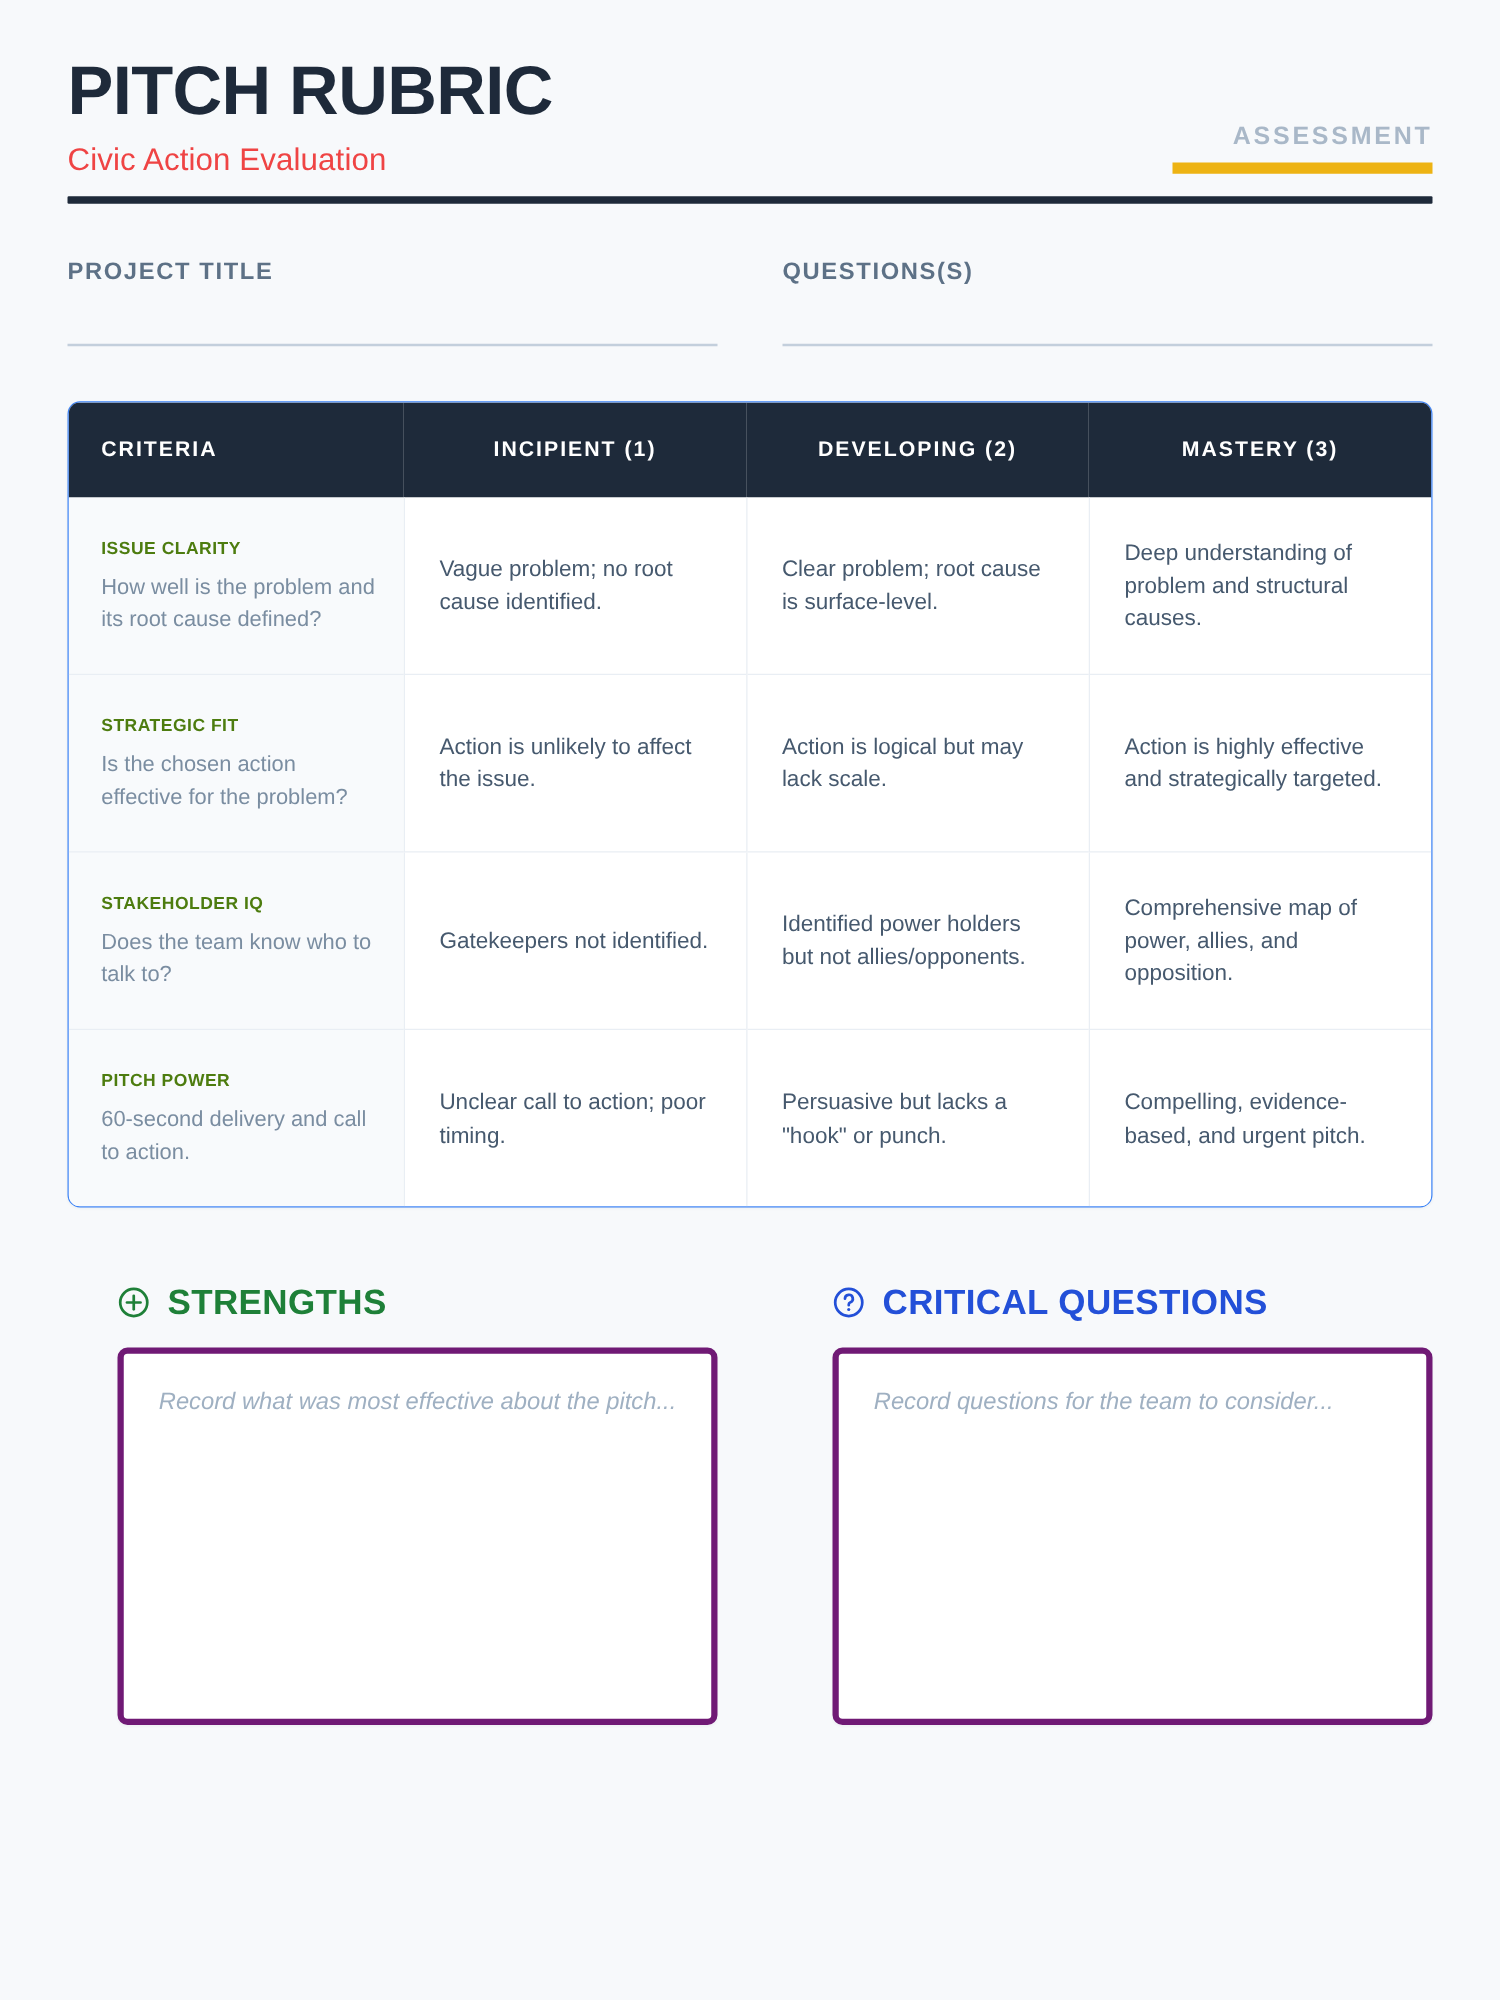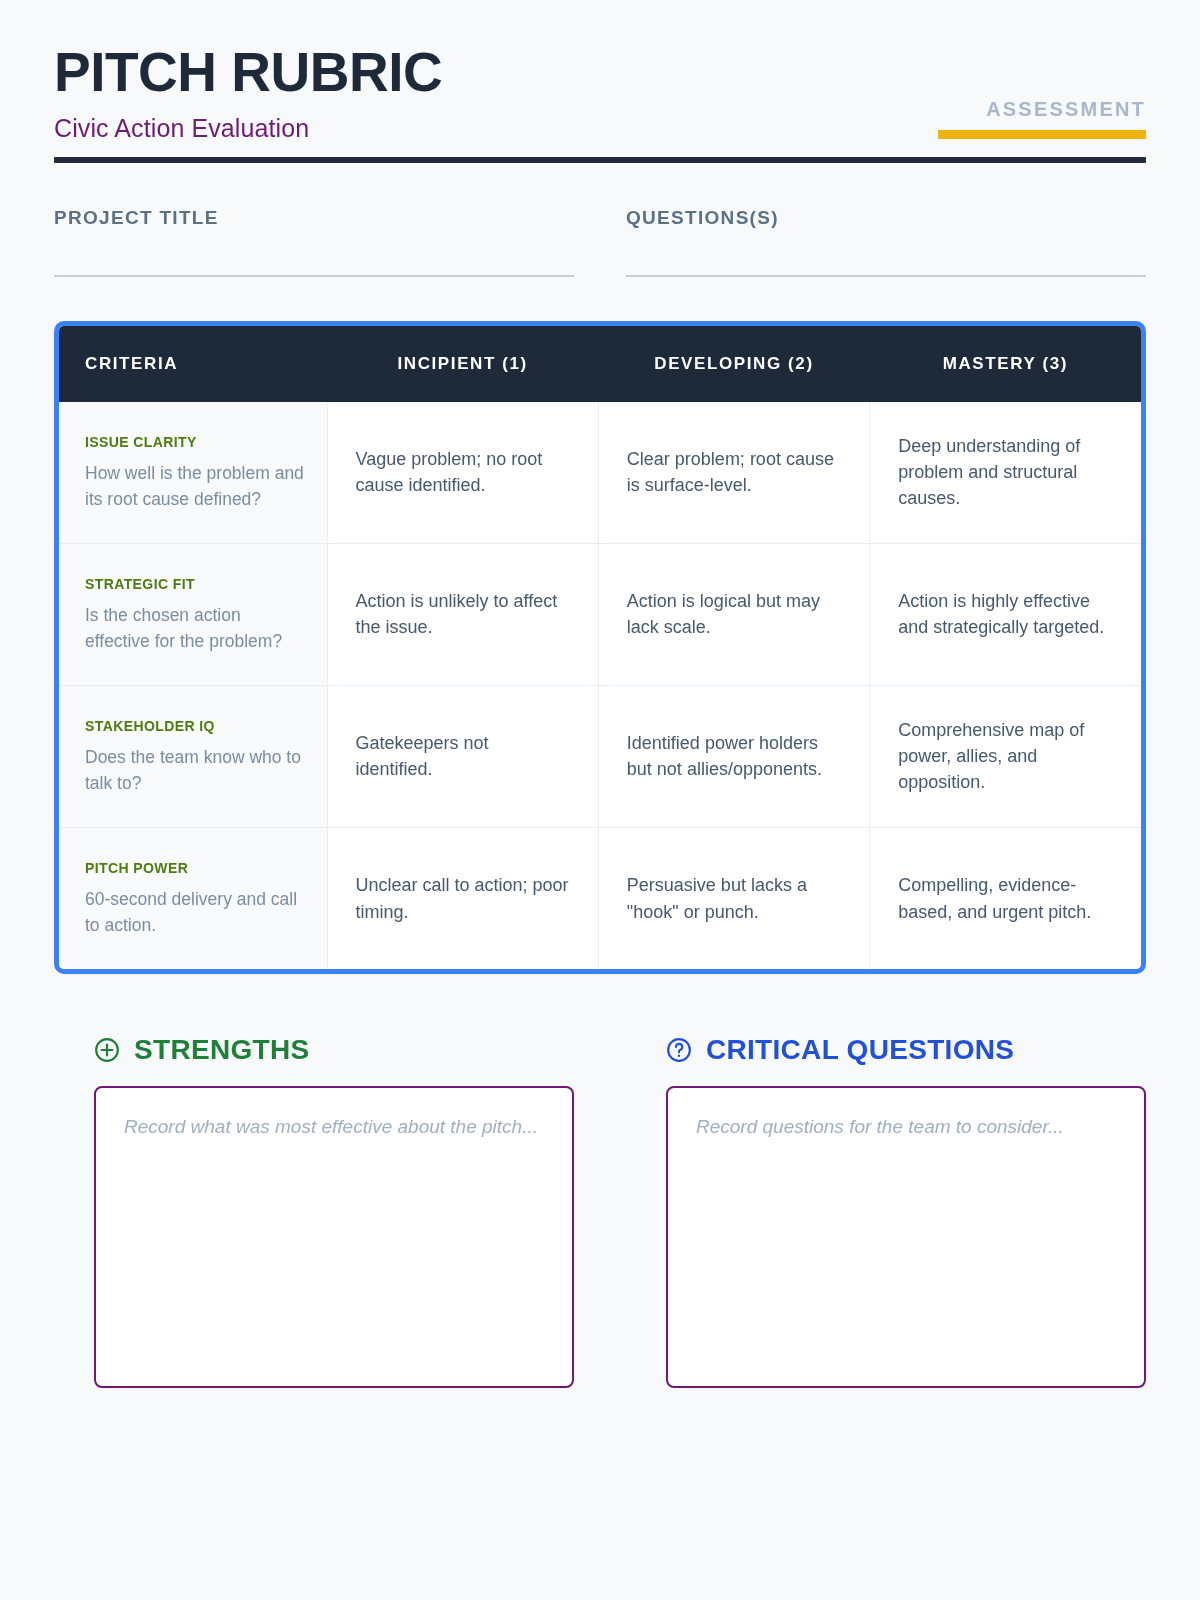--- a/index.html
+++ b/index.html
@@ -38,21 +38,21 @@
     font-weight: 700;
     letter-spacing: -0.5px;
     color: #1e2a3a;
     line-height: 1.05;
     font-stretch: condensed;
   }
 
   .doc-subtitle {
     font-size: 25px;
     font-weight: 400;
-    color: #701a75;
+    color: #ef4444;
     margin-top: 12px;
     letter-spacing: 0.1px;
   }
 
   .header-right {
     text-align: right;
     padding-bottom: 4px;
   }
 
   .eyebrow {
@@ -94,21 +94,21 @@
 
   .meta-line {
     margin-top: 46px;
     border-bottom: 2px solid #c3cfdc;
     height: 0;
   }
 
   
   .rubric {
     margin-top: 44px;
-    border: 5px solid #3b82f6;
+    border: 1px solid #3b82f6;
     border-radius: 10px;
     overflow: hidden;
     background: #ffffff;
     box-shadow: 0 1px 2px rgba(30,42,58,0.04);
   }
 
   .rubric-table {
     width: 100%;
     border-collapse: collapse;
     table-layout: fixed;
@@ -196,21 +196,21 @@
     font-weight: 700;
     letter-spacing: 0.3px;
     line-height: 1;
   }
 
   .note-title.strengths { color: #1e8038; }
   .note-title.questions { color: #2350d8; }
 
   .note-box {
     background: #ffffff;
-    border: 2px solid #701a75;
+    border: 5px solid #701a75;
     border-radius: 8px;
     height: 302px;
     padding: 26px 28px;
     box-shadow: 0 1px 2px rgba(30,42,58,0.03);
   }
 
   .note-placeholder {
     font-size: 19px;
     font-style: italic;
     color: #9fb0c2;

